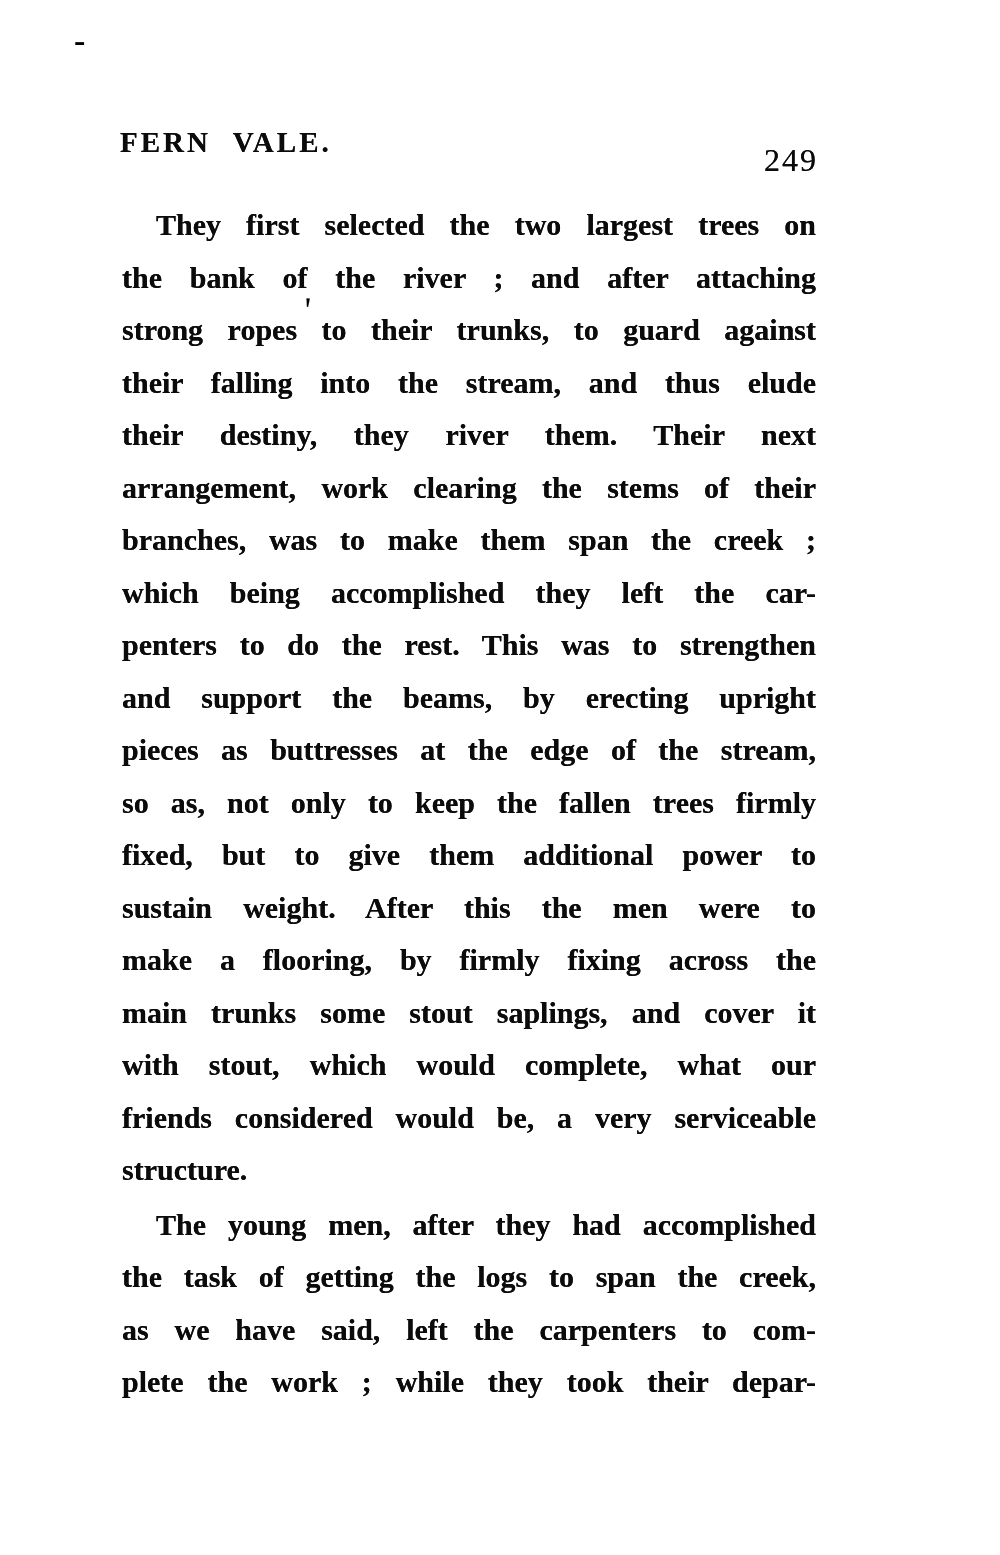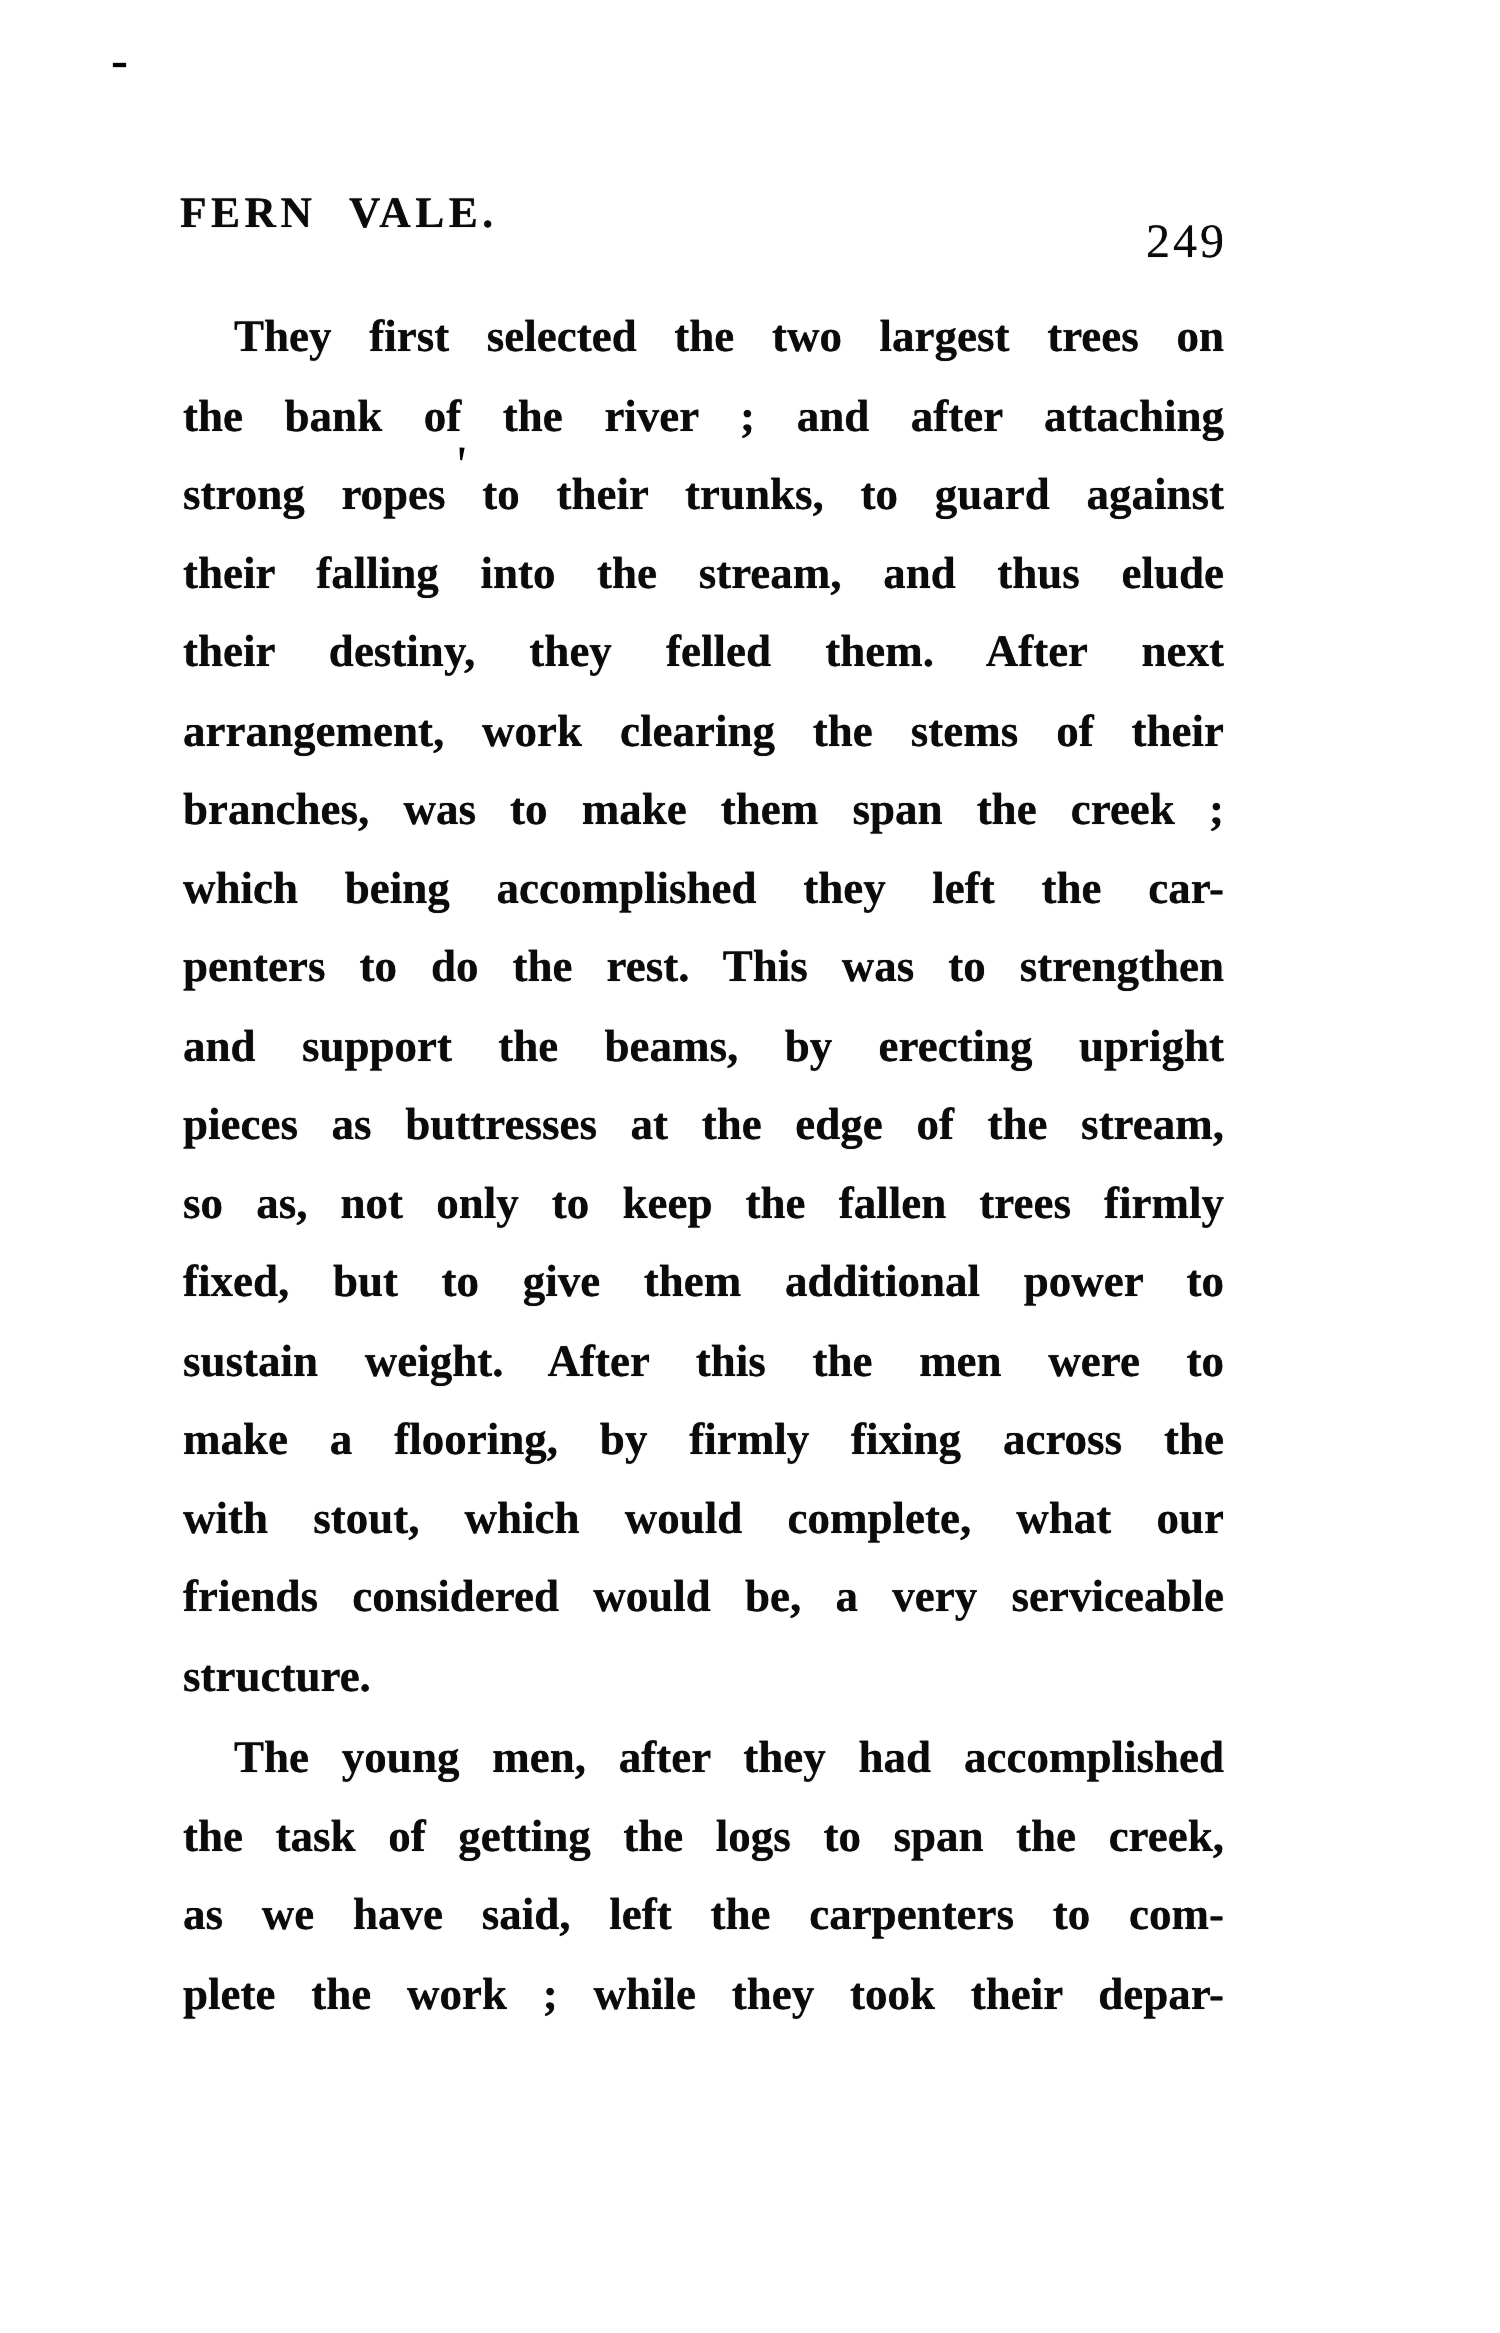--- a/index.html
+++ b/index.html
@@ -101,31 +101,32 @@
     <span class="running-title">FERN VALE.</span>
     <span class="folio">249</span>
   </header>
 
   <main class="text-block">
       <div class="paragraph">
         <div class="line indent">They first selected the two largest trees on</div>
         <div class="line">the bank of the river ; and after attaching</div>
         <div class="line">strong ropes to their trunks, to guard against</div>
         <div class="line">their falling into the stream, and thus elude</div>
-        <div class="line">their destiny, they felled them. After next</div>
+        <div class="line">their destiny, they river them. Their next</div>
         <div class="line">arrangement, work clearing the stems of their</div>
         <div class="line">branches, was to make them span the creek ;</div>
         <div class="line">which being accomplished they left the car-</div>
         <div class="line">penters to do the rest. This was to strengthen</div>
         <div class="line">and support the beams, by erecting upright</div>
         <div class="line">pieces as buttresses at the edge of the stream,</div>
         <div class="line">so as, not only to keep the fallen trees firmly</div>
         <div class="line">fixed, but to give them additional power to</div>
         <div class="line">sustain weight. After this the men were to</div>
         <div class="line">make a flooring, by firmly fixing across the</div>
+        <div class="line">main trunks some stout saplings, and cover it</div>
         <div class="line">with stout, which would complete, what our</div>
         <div class="line">friends considered would be, a very serviceable</div>
         <div class="line endline">structure.</div>
       </div>
       <div class="paragraph">
         <div class="line indent">The young men, after they had accomplished</div>
         <div class="line">the task of getting the logs to span the creek,</div>
         <div class="line">as we have said, left the carpenters to com-</div>
         <div class="line">plete the work ; while they took their depar-</div>
       </div>

